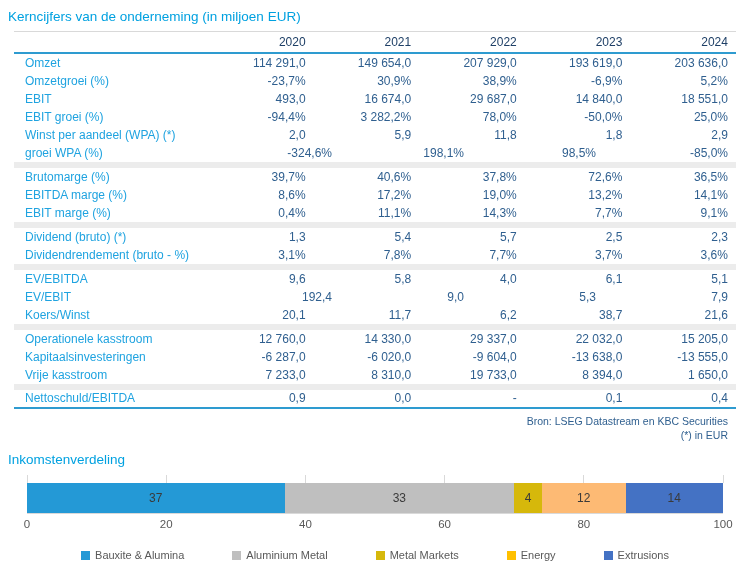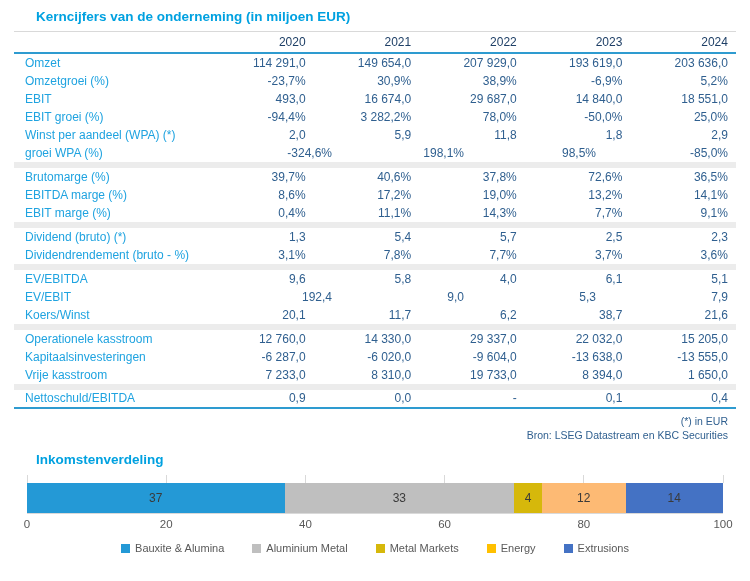--- a/index.html
+++ b/index.html
@@ -1,20 +1,20 @@
 <!DOCTYPE html>
 <html><head>
 <meta charset="utf-8">
 <style>
   * { margin:0; padding:0; box-sizing:border-box; }
   html,body { width:750px; height:581px; background:#ffffff; overflow:hidden; }
   body { font-family:"Liberation Sans", sans-serif; font-size:12px; color:#2F5F8F; padding-top:9px; }
 
   .page { width:750px; }
-  .section-title { color:#00A1E0; font-size:13.5px; font-weight:bold; padding-left:36px; }
+  .section-title { color:#00A1E0; font-size:13.5px; font-weight:normal; padding-left:8px; }
 
   .table-wrap { margin:7px 14px 0 14px; border-top:1px solid #D9D9D9; }
   .year-row { display:flex; align-items:center; height:22px; padding:0 8px 0 11px;
               border-bottom:2px solid #2E9BD0; color:#1E3F66; }
   .year-label-spacer { flex:0 0 175px; }
   .year-cell { flex:1; text-align:right; }
 
   .t-row { display:flex; align-items:center; min-height:18px; padding:0 8px 0 11px; line-height:17px; }
   .t-label { flex:0 0 175px; color:#1FA3E0; }
   .t-val { flex:1; text-align:right; color:#2F5F8F; }
@@ -27,21 +27,21 @@
   .chart-section-title { margin-top:10px; }
 
   .chart-wrap { width:696px; margin:8px 0 0 27px;text-align:center; }
   .plot { position:relative; border-bottom:1px solid #D9D9D9; padding-top:8px; }
   .tick-mark { position:absolute; top:0; width:1px; height:8px; background:#D9D9D9; }
   .bar { display:flex; height:30px; width:100%; }
   .segment { height:100%; display:flex; align-items:center; justify-content:center;
              color:#3a3a3a; font-size:12px; overflow:hidden; }
   .axis-labels { position:relative; height:22px; margin-top:4px; }
   .axis-labels span { position:absolute; transform:translateX(-50%); color:#595959; font-size:11.5px; }
-  .legend { display:flex; justify-content:center; gap:28px; margin-top:2px; }
+  .legend { display:flex; justify-content:center; gap:48px; margin-top:9px; }
   .legend-item { display:flex; align-items:center; color:#595959; font-size:11px; }
   .legend-swatch { width:9px; height:9px; margin-right:5px; display:inline-block; }
 </style>
 </head>
 <body>
 
 <div class="page">
 
   <div class="section-title">Kerncijfers van de onderneming (in miljoen EUR)</div>
 
@@ -200,22 +200,22 @@
           <span class="t-val">0,9</span>
           <span class="t-val">0,0</span>
           <span class="t-val">-</span>
           <span class="t-val">0,1</span>
           <span class="t-val">0,4</span>
         </div>
       </div>
   </div>
 
   <div class="footnotes">
+    <div>Bron: LSEG Datastream en KBC Securities</div>
     <div>(*) in EUR</div>
-    <div>Bron: LSEG Datastream en KBC Securities</div>
   </div>
 
   <div class="section-title chart-section-title">Inkomstenverdeling</div>
 
   <div class="chart-wrap">
     <div class="plot">
       <div id="ticks">
           <div class="tick-mark" style="left: calc(0% - 0.5px);"></div>
           <div class="tick-mark" style="left: calc(20% - 0.5px);"></div>
           <div class="tick-mark" style="left: calc(40% - 0.5px);"></div>

